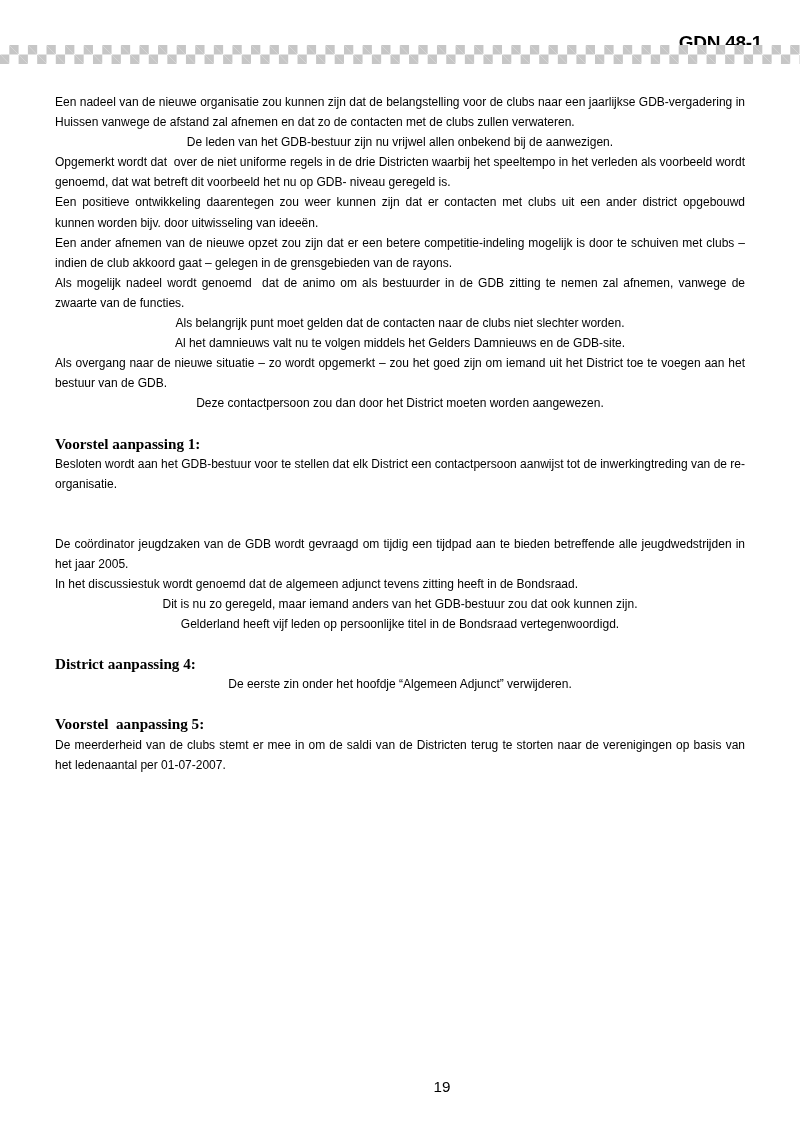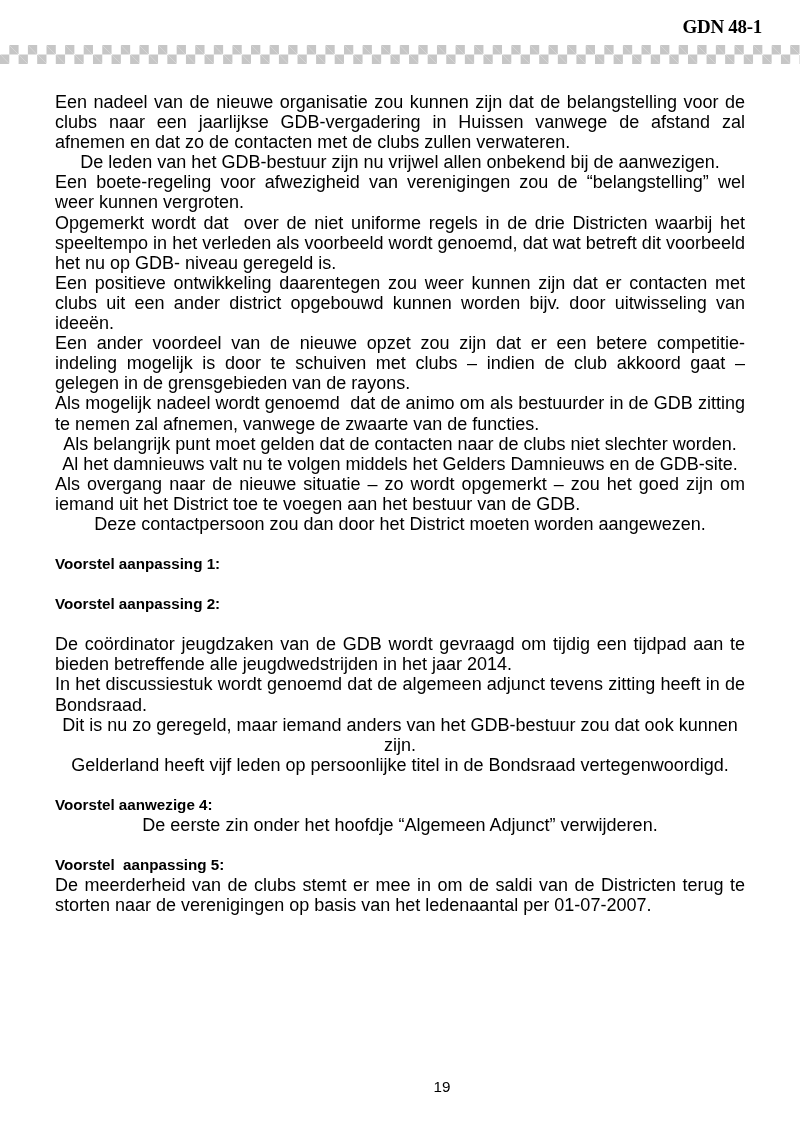--- a/index.html
+++ b/index.html
@@ -21,25 +21,25 @@
   .page-header {
     position: absolute;
     top: 0;
     left: 0;
     width: 800px;
     height: 68px;
   }
   .header-title {
     position: absolute;
     right: 38px;
-    top: 16px;
+    top: 32px;
     font-size: 19px;
     font-weight: bold;
     letter-spacing: -0.3px;
-    font-family: Liberation Serif, serif;
+    font-family: Liberation Sans, sans-serif;
     white-space: nowrap;
   }
   .header-rule {
     position: absolute;
     left: 0;
     top: 45px;
     width: 800px;
     height: 19px;
     background-color: #ffffff;
     background-image:
@@ -51,38 +51,39 @@
 
   
   .page-body {
     position: absolute;
     left: 55px;
     top: 92px;
     width: 690px;
   }
   p.para {
     margin: 0;
-    font-size: 18px;
+    font-size: 12px;
     line-height: 20.1px;
     text-align: justify;
     text-justify: inter-word;
     white-space: pre-wrap;
     -webkit-hyphens: none;
     hyphens: none;
   }
   p.para.last-of-block {
     text-align: center;
   }
   h3.prop-heading {
     margin: 0;
     font-size: 15.2px;
     line-height: 20.1px;
     font-weight: bold;
     text-align: left;
     white-space: pre-wrap;
+    font-family: Liberation Serif, serif;
   }
   .block-gap {
     height: 20px;
   }
 
   
   .page-footer {
     position: absolute;
     left: 0;
     top: 1078px;
@@ -102,56 +103,55 @@
 <div class="page-header">
   <div class="header-title">GDN 48-1</div>
   <div class="header-rule"></div>
 </div>
 
 <div class="page-body">
 
   <div>
     <p class="para">Een nadeel van de nieuwe organisatie zou kunnen zijn dat de belangstelling voor de clubs naar een jaarlijkse GDB-vergadering in Huissen vanwege de afstand zal afnemen en dat zo de contacten met de clubs zullen verwateren.</p>
     <p class="para last-of-block">De leden van het GDB-bestuur zijn nu vrijwel allen onbekend bij de aanwezigen.</p>
-    <p class="para">Een boete-regeling voor afwezigheid van verenigingen zou de “belangstelling” wel weer kunnen vergroten.</p>
     <p class="para">Opgemerkt wordt dat  over de niet uniforme regels in de drie Districten waarbij het speeltempo in het verleden als voorbeeld wordt genoemd, dat wat betreft dit voorbeeld het nu op GDB- niveau geregeld is.</p>
     <p class="para">Een positieve ontwikkeling daarentegen zou weer kunnen zijn dat er contacten met clubs uit een ander district opgebouwd kunnen worden bijv. door uitwisseling van ideeën.</p>
-    <p class="para">Een ander voordeel van de nieuwe opzet zou zijn dat er een betere competitie-indeling mogelijk is door te schuiven met clubs – indien de club akkoord gaat – gelegen in de grensgebieden van de rayons.</p>
+    <p class="para">Een ander afnemen van de nieuwe opzet zou zijn dat er een betere competitie-indeling mogelijk is door te schuiven met clubs – indien de club akkoord gaat – gelegen in de grensgebieden van de rayons.</p>
     <p class="para">Als mogelijk nadeel wordt genoemd  dat de animo om als bestuurder in de GDB zitting te nemen zal afnemen, vanwege de zwaarte van de functies.</p>
     <p class="para last-of-block">Als belangrijk punt moet gelden dat de contacten naar de clubs niet slechter worden.</p>
     <p class="para last-of-block">Al het damnieuws valt nu te volgen middels het Gelders Damnieuws en de GDB-site.</p>
     <p class="para">Als overgang naar de nieuwe situatie – zo wordt opgemerkt – zou het goed zijn om iemand uit het District toe te voegen aan het bestuur van de GDB.</p>
     <p class="para last-of-block">Deze contactpersoon zou dan door het District moeten worden aangewezen.</p>
   </div>
 
   <div class="block-gap"></div>
 
   <div>
     <h3 class="prop-heading">Voorstel aanpassing 1:</h3>
+    <p class="para">Besloten wordt aan het GDB-bestuur voor te stellen dat elk District een contactpersoon aanwijst tot de inwerkingtreding van de re-organisatie.</p>
   </div>
 
   <div class="block-gap"></div>
 
   <div>
-    <h3 class="prop-heading">Voorstel aanpassing 2:</h3>
   </div>
 
   <div class="block-gap"></div>
 
   <div>
-    <p class="para">De coördinator jeugdzaken van de GDB wordt gevraagd om tijdig een tijdpad aan te bieden betreffende alle jeugdwedstrijden in het jaar 2014.</p>
+    <p class="para">De coördinator jeugdzaken van de GDB wordt gevraagd om tijdig een tijdpad aan te bieden betreffende alle jeugdwedstrijden in het jaar 2005.</p>
     <p class="para">In het discussiestuk wordt genoemd dat de algemeen adjunct tevens zitting heeft in de Bondsraad.</p>
     <p class="para last-of-block">Dit is nu zo geregeld, maar iemand anders van het GDB-bestuur zou dat ook kunnen zijn.</p>
     <p class="para last-of-block">Gelderland heeft vijf leden op persoonlijke titel in de Bondsraad vertegenwoordigd.</p>
   </div>
 
   <div class="block-gap"></div>
 
   <div>
-    <h3 class="prop-heading">Voorstel aanwezige 4:</h3>
+    <h3 class="prop-heading">District aanpassing 4:</h3>
     <p class="para last-of-block">De eerste zin onder het hoofdje “Algemeen Adjunct” verwijderen.</p>
   </div>
 
   <div class="block-gap"></div>
 
   <div>
     <h3 class="prop-heading">Voorstel  aanpassing 5:</h3>
     <p class="para">De meerderheid van de clubs stemt er mee in om de saldi van de Districten terug te storten naar de verenigingen op basis van het ledenaantal per 01-07-2007.</p>
   </div>
 

